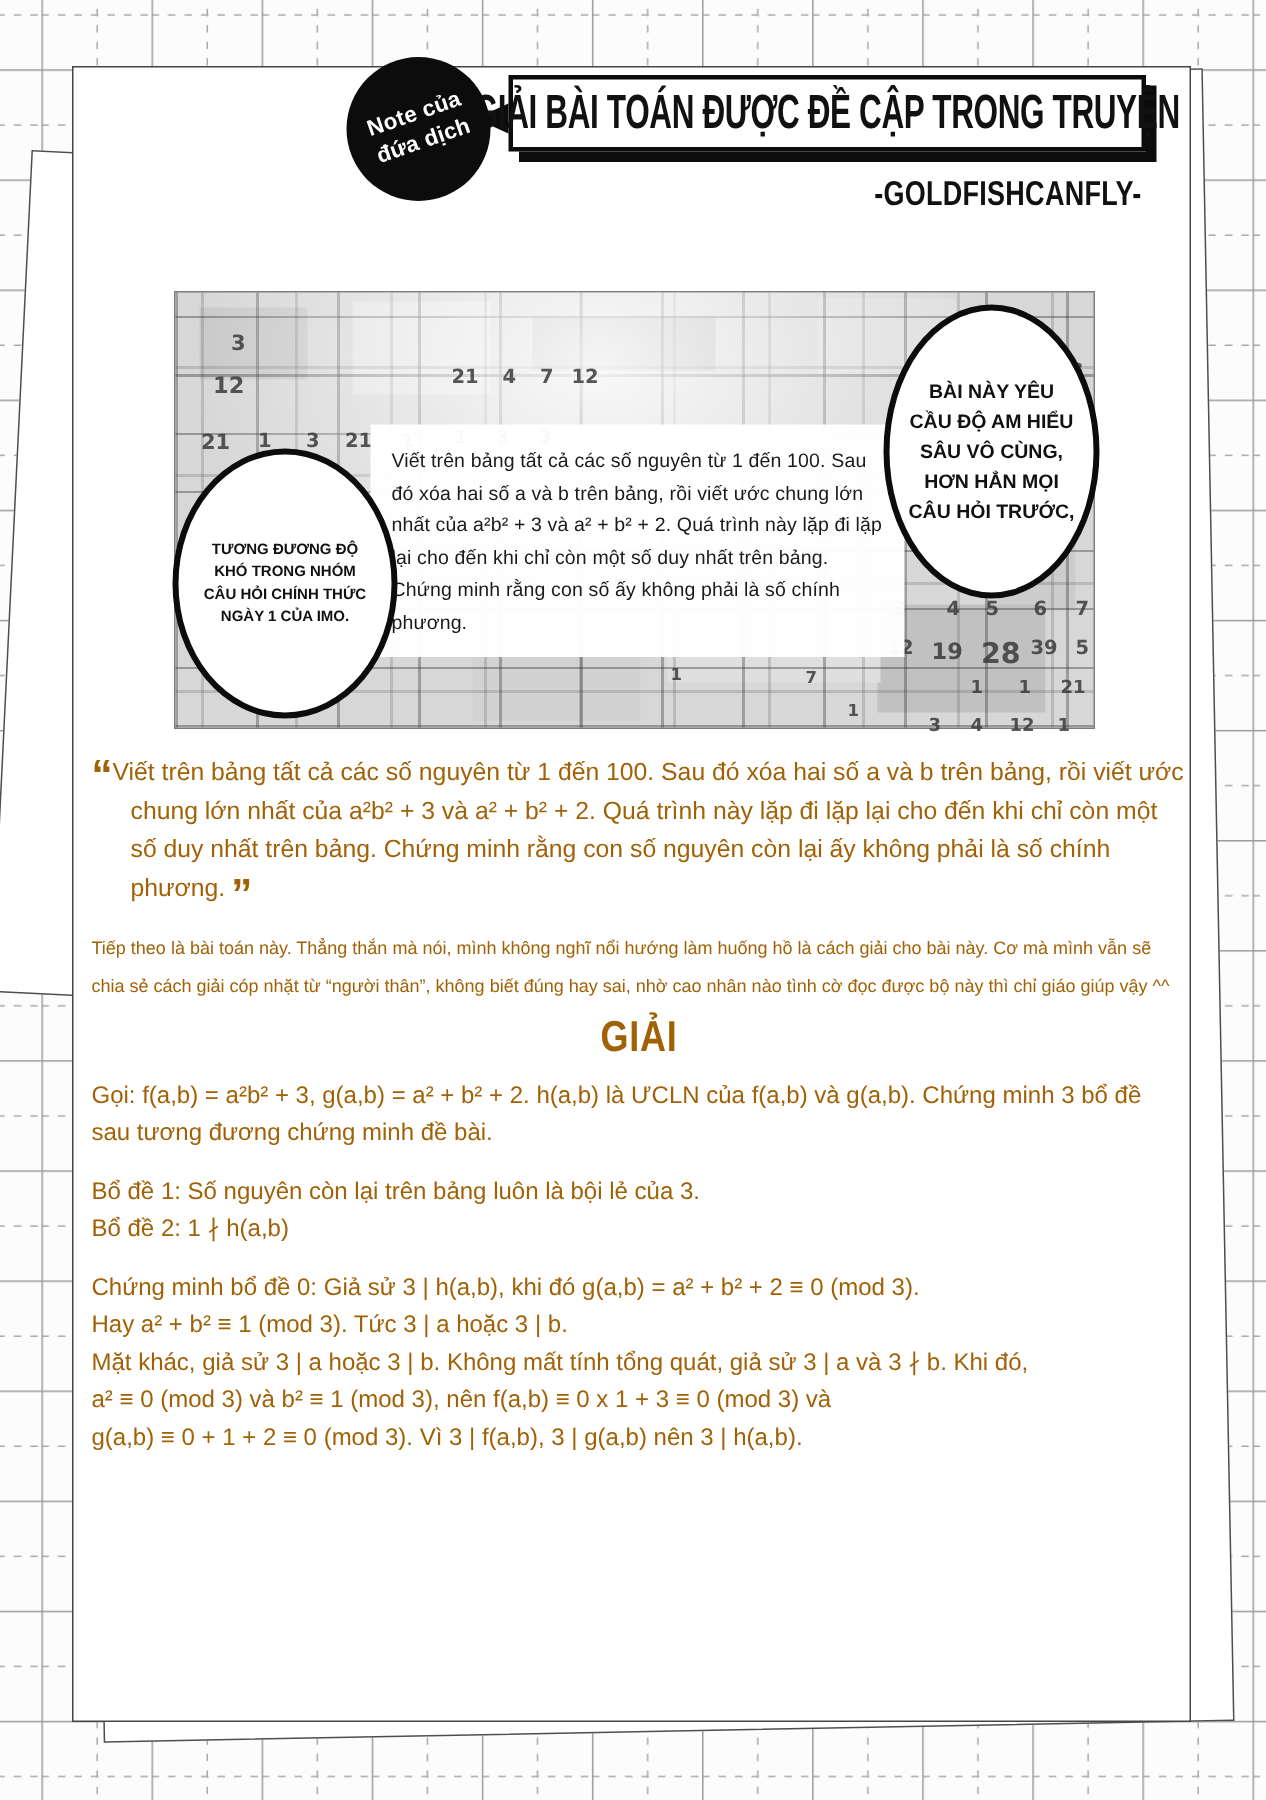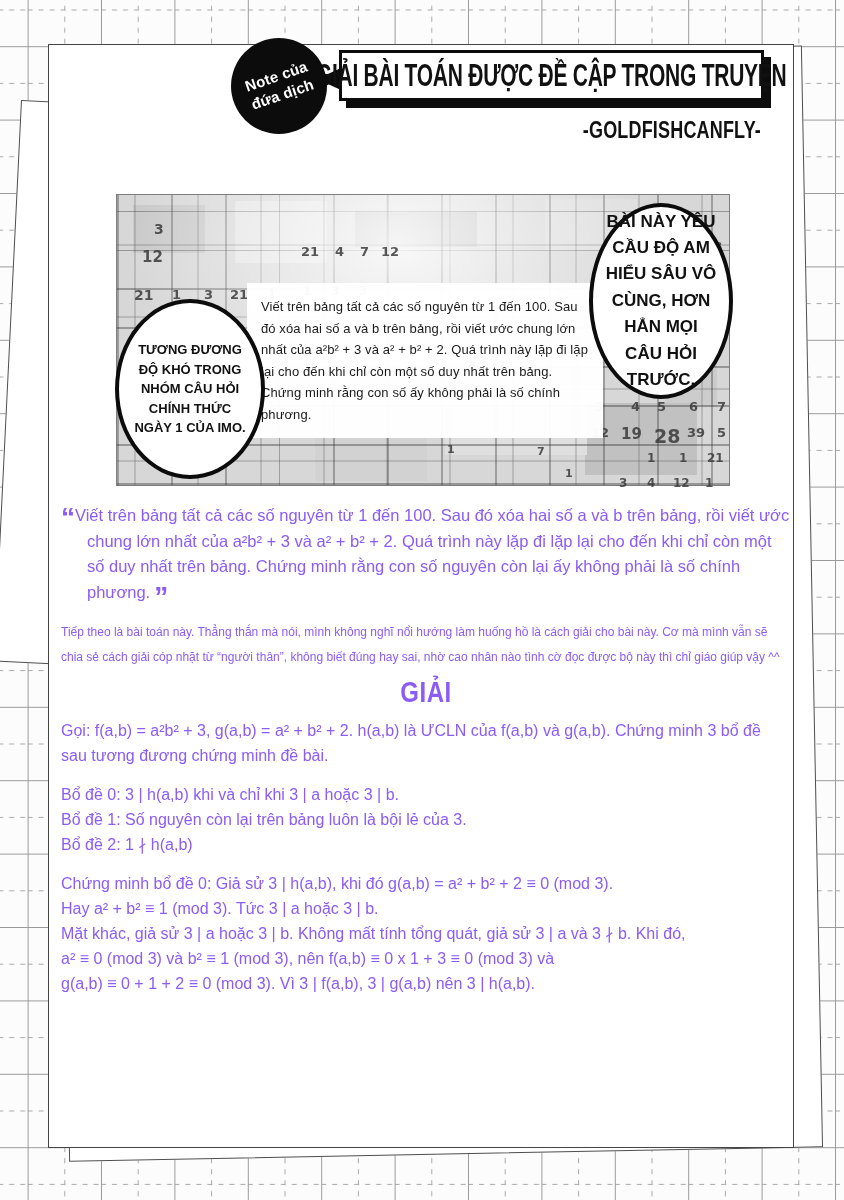--- a/index.html
+++ b/index.html
@@ -67,25 +67,25 @@
     font-family:"DejaVu Sans",sans-serif;}
 
   .problem-box{
     position:absolute;left:130px;top:88px;width:328px;z-index:3;
     background:rgba(255,255,255,.97);padding:13px 14px;color:#1a1a1a;
     font-size:13px;line-height:1.66;letter-spacing:.1px;
   }
   .bubble{position:absolute;background:#fff;border:4px solid #0c0c0c;border-radius:50%;
     display:flex;align-items:center;justify-content:center;text-align:center;
     font-weight:bold;z-index:4;}
-  .bubble-left{left:-2px;top:104px;width:150px;height:180px;font-size:13px;line-height:1.5;padding:8px 14px;box-sizing:border-box;}
-  .bubble-right{left:472px;top:8px;width:144px;height:196px;font-size:17px;line-height:1.55;padding:8px 12px;box-sizing:border-box;}
-
-  
-  .column{position:absolute;left:12px;top:458px;width:730px;z-index:4;font-size:16px;color:#8b5cf6;}
+  .bubble-left{left:-2px;top:104px;width:150px;height:180px;font-size:10px;line-height:1.5;padding:8px 14px;box-sizing:border-box;}
+  .bubble-right{left:472px;top:8px;width:144px;height:196px;font-size:13px;line-height:1.55;padding:8px 12px;box-sizing:border-box;}
+
+  
+  .column{position:absolute;left:12px;top:458px;width:730px;z-index:4;font-size:16px;color:#a16207;}
   .quote-block{padding-left:26px;text-indent:-26px;line-height:25.5px;font-size:16.5px;margin:0 0 15px 0;}
   .qmark{font-weight:bold;font-size:28px;line-height:0;position:relative;top:6px;}
   .qmark-close{top:8px;padding-left:4px;}
   .intro{line-height:25px;font-size:12px;margin:0 0 6px 0;}
   .solution-heading{text-align:center;font-weight:bold;font-size:24px;margin:8px 0 12px 0;
     transform:scaleY(1.2);letter-spacing:.5px;}
   .sol-p{line-height:25px;margin:0 0 14px 0;}
   .sol-line{white-space:nowrap;line-height:25px;}
   .sol-gap{height:14px;}
 </style>
@@ -184,21 +184,20 @@
 
     <p class="quote-block"><span class="qmark">“</span><span>Viết trên bảng tất cả các số nguyên từ 1 đến 100. Sau đó xóa hai số a và b trên bảng, rồi viết ước chung lớn nhất của a²b² + 3 và a² + b² + 2. Quá trình này lặp đi lặp lại cho đến khi chỉ còn một số duy nhất trên bảng. Chứng minh rằng con số nguyên còn lại ấy không phải là số chính phương.</span><span class="qmark qmark-close">”</span></p>
 
     <p class="intro">Tiếp theo là bài toán này. Thẳng thắn mà nói, mình không nghĩ nổi hướng làm huống hồ là cách giải cho bài này. Cơ mà mình vẫn sẽ chia sẻ cách giải cóp nhặt từ “người thân”, không biết đúng hay sai, nhờ cao nhân nào tình cờ đọc được bộ này thì chỉ giáo giúp vậy ^^</p>
 
     <div class="solution-heading">GIẢI</div>
 
     <p class="sol-p">Gọi: f(a,b) = a²b² + 3, g(a,b) = a² + b² + 2. h(a,b) là ƯCLN của f(a,b) và g(a,b). Chứng minh 3 bổ đề sau tương đương chứng minh đề bài.</p>
 
     <div>
-      <div class="sol-line">Bổ đề 0: 3 | h(a,b) khi và chỉ khi 3 | a hoặc 3 | b.</div>
       <div class="sol-line">Bổ đề 1: Số nguyên còn lại trên bảng luôn là bội lẻ của 3.</div>
       <div class="sol-line">Bổ đề 2: 1 ∤ h(a,b)</div>
     </div>
     <div class="sol-gap"></div>
 
     <div>
       <div class="sol-line">Chứng minh bổ đề 0: Giả sử 3 | h(a,b), khi đó g(a,b) = a² + b² + 2 ≡ 0 (mod 3).</div>
       <div class="sol-line">Hay a² + b² ≡ 1 (mod 3). Tức 3 | a hoặc 3 | b.</div>
       <div class="sol-line">Mặt khác, giả sử 3 | a hoặc 3 | b. Không mất tính tổng quát, giả sử 3 | a và 3 ∤ b. Khi đó,</div>
       <div class="sol-line">a² ≡ 0 (mod 3) và b² ≡ 1 (mod 3), nên f(a,b) ≡ 0 x 1 + 3 ≡ 0 (mod 3) và</div>

